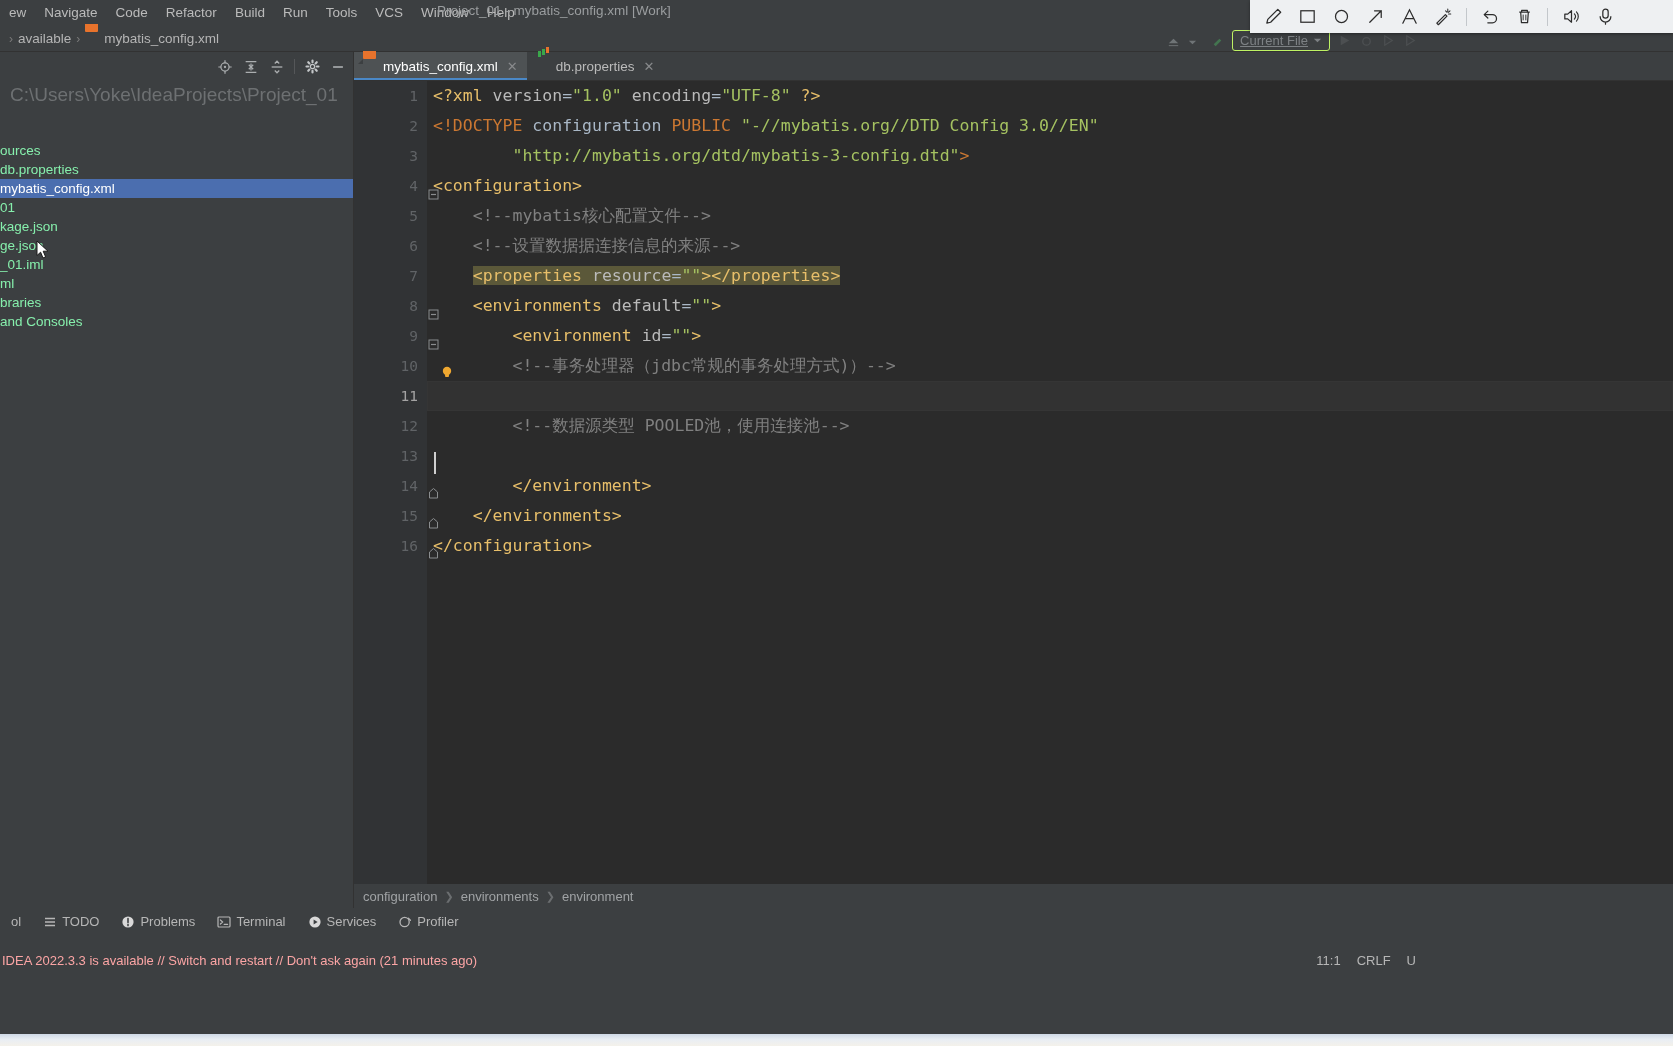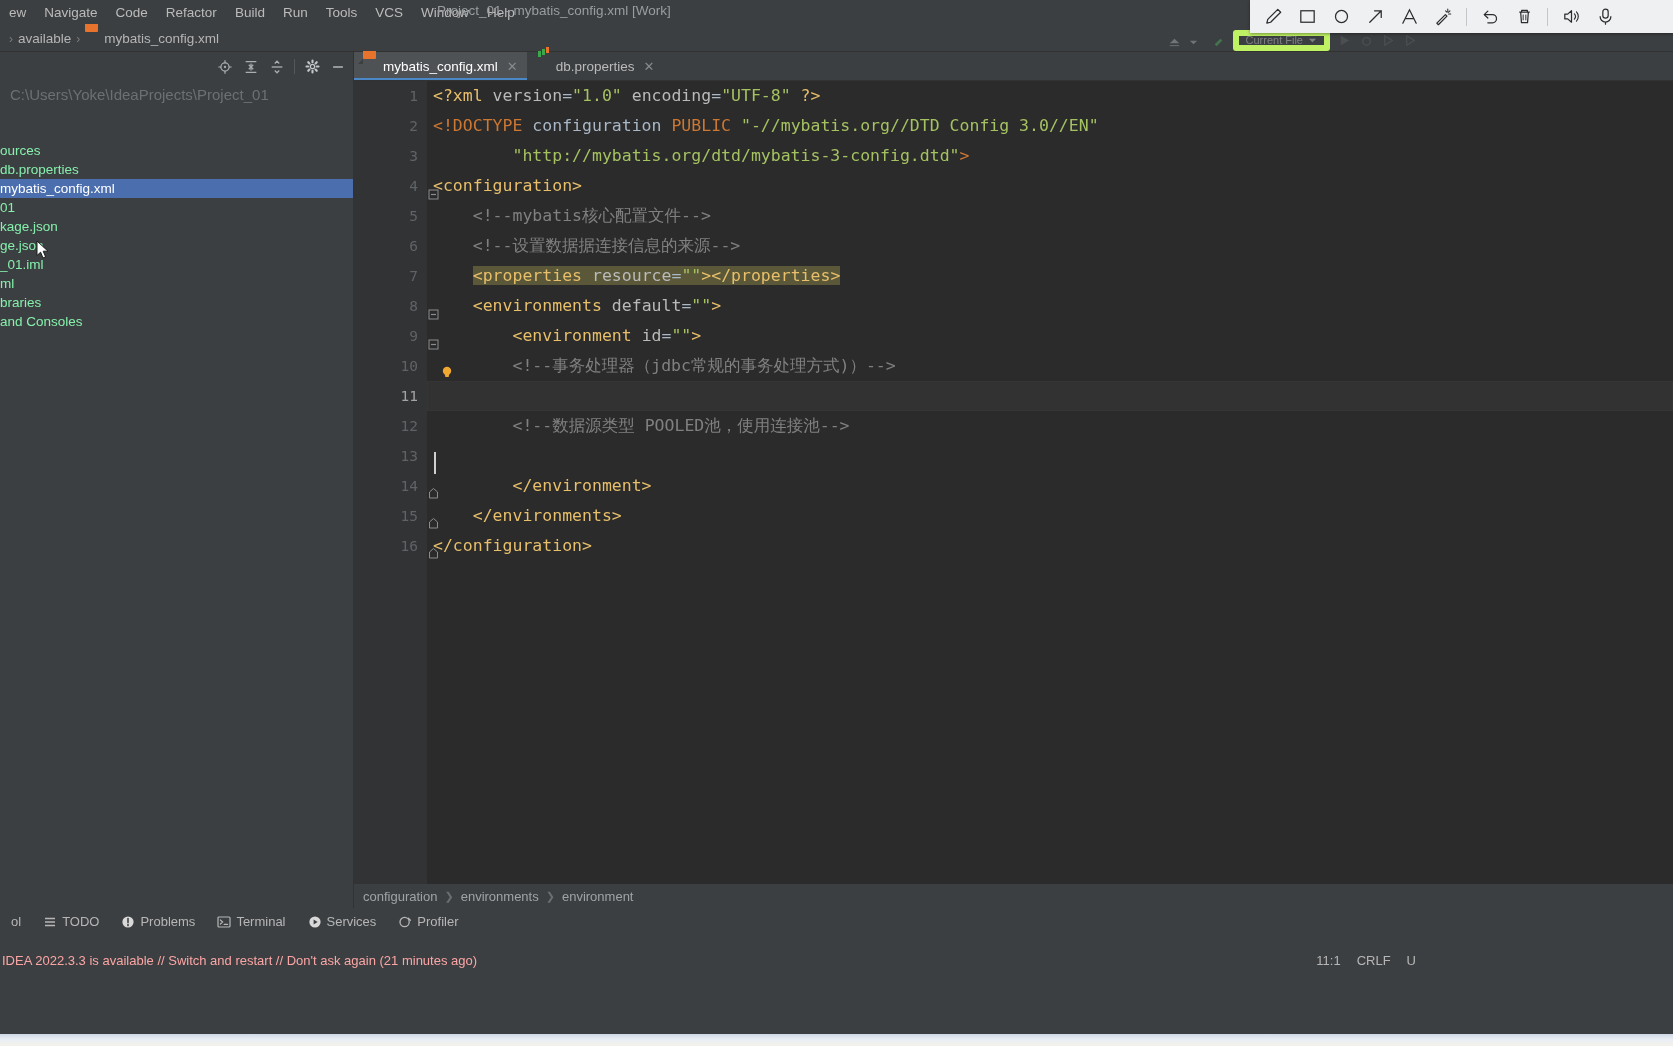--- a/index.html
+++ b/index.html
@@ -59,21 +59,21 @@
   }
   .sb-btn {
     width: 24px; height: 24px; display: flex; align-items: center; justify-content: center;
   }
   .sb-sep { width: 1px; height: 15px; background: #555759; margin: 0 3px; }
   .sidebar-body {
     position: absolute; top: 29px; left: 0; right: 0; bottom: 0;
     background: #3c3f41; padding-top: 4px;
   }
   .tree-path {
-    font-size: 15px; color: #6d7072; padding-left: 10px; height: 19px;
+    font-size: 19px; color: #6d7072; padding-left: 10px; height: 19px;
     line-height: 19px; white-space: nowrap;
   }
   .tree-gap { height: 37px; }
   .tree-row {
     height: 19px; line-height: 19px; font-size: 13.5px; color: #86efac;
     white-space: nowrap; padding-left: 0px; position: relative;
   }
   .tree-row.selected { background: #4b6eaf; color: #ffffff; }
   .tree-row span.lbl { display: inline-block; }
 
@@ -153,23 +153,23 @@
   .caret-bar {
     position: absolute; left: 80px; width: 2px; height: 22px; background: #cfcfcf;
   }
 
   
   .run-toolbar {
     position: absolute; right: 0; top: 28px; height: 24px; display: flex;
     align-items: center; gap: 7px; padding-right: 10px; z-index: 5;
   }
   .run-cfg {
-    display: flex; align-items: center; gap: 5px; border: 6px solid #bef264;
+    display: flex; align-items: center; gap: 5px; border: 1px solid #bef264;
     border-radius: 3px; padding: 1px 7px; height: 21px;
-    font-size: 11px; color: #7d8184;
+    font-size: 13px; color: #7d8184; text-decoration: underline;
   }
   .run-ico { width: 15px; height: 15px; opacity: .55; }
 
   
   .annot-bar {
     position: absolute; left: 1250px; top: 0px; width: 423px; height: 33px;
     background: #eef0f2; display: flex; align-items: center; gap: 0px;
     padding-left: 6px; z-index: 50;
     box-shadow: 0 1px 3px rgba(0,0,0,.4);
   }

